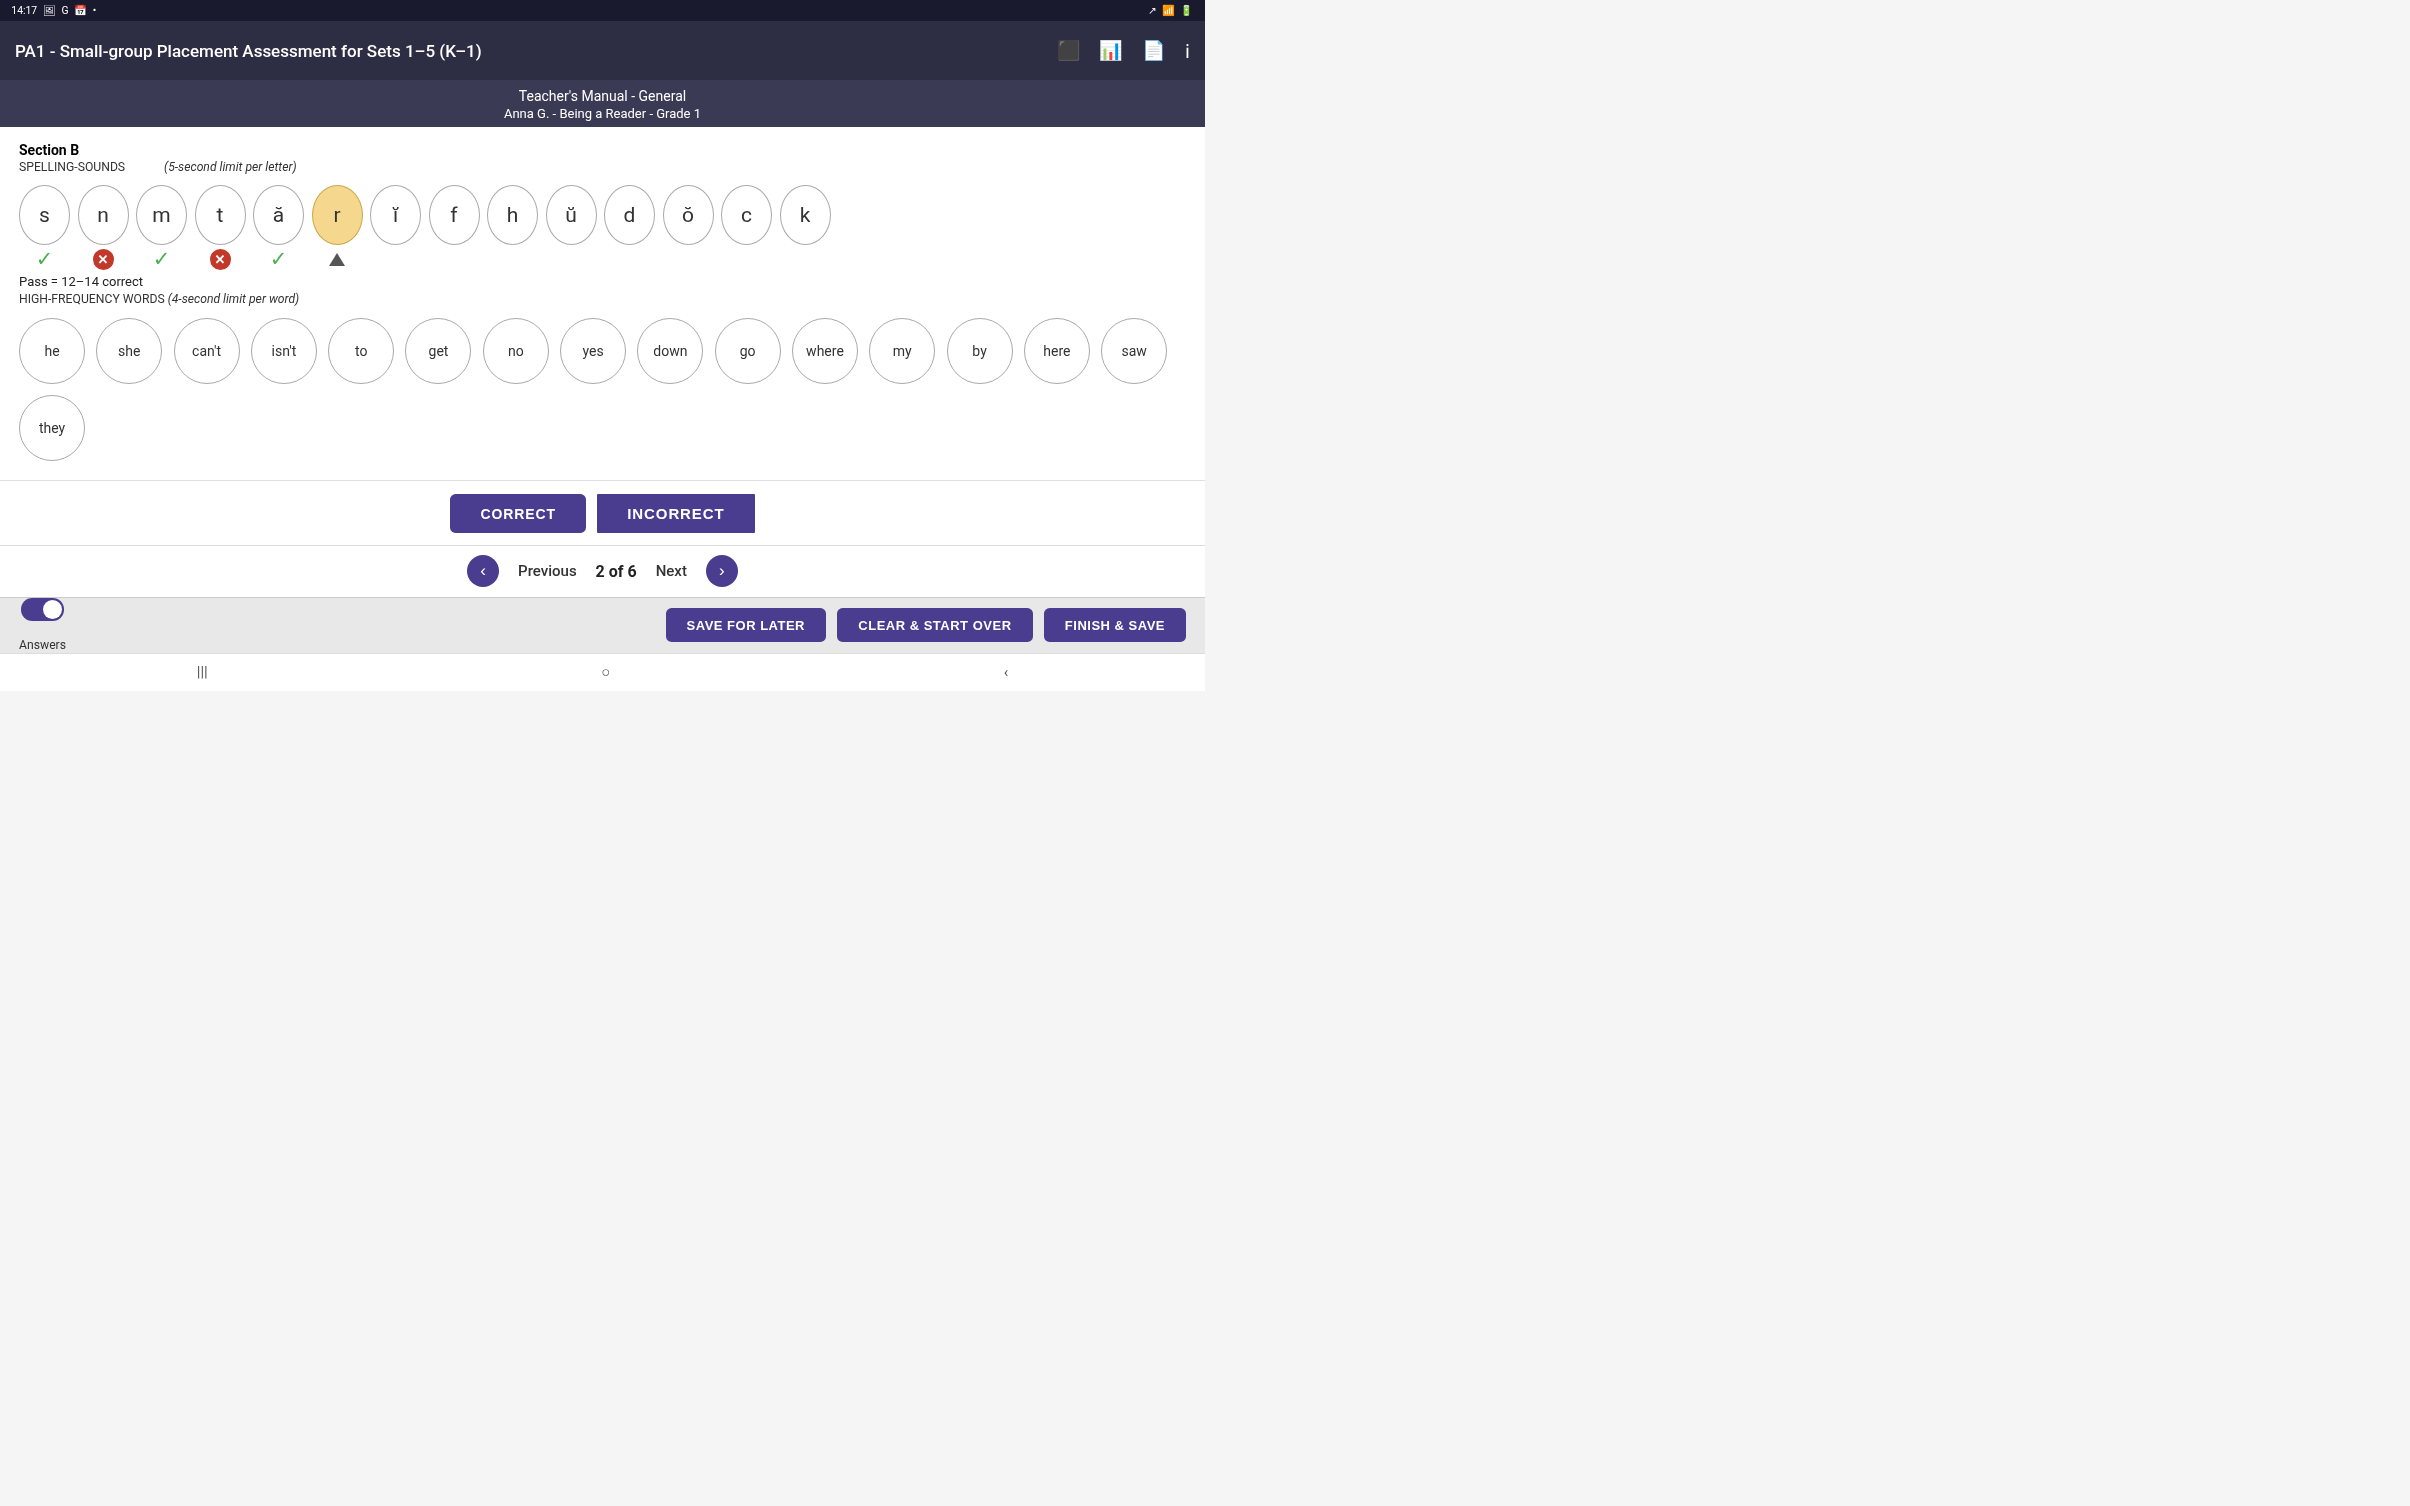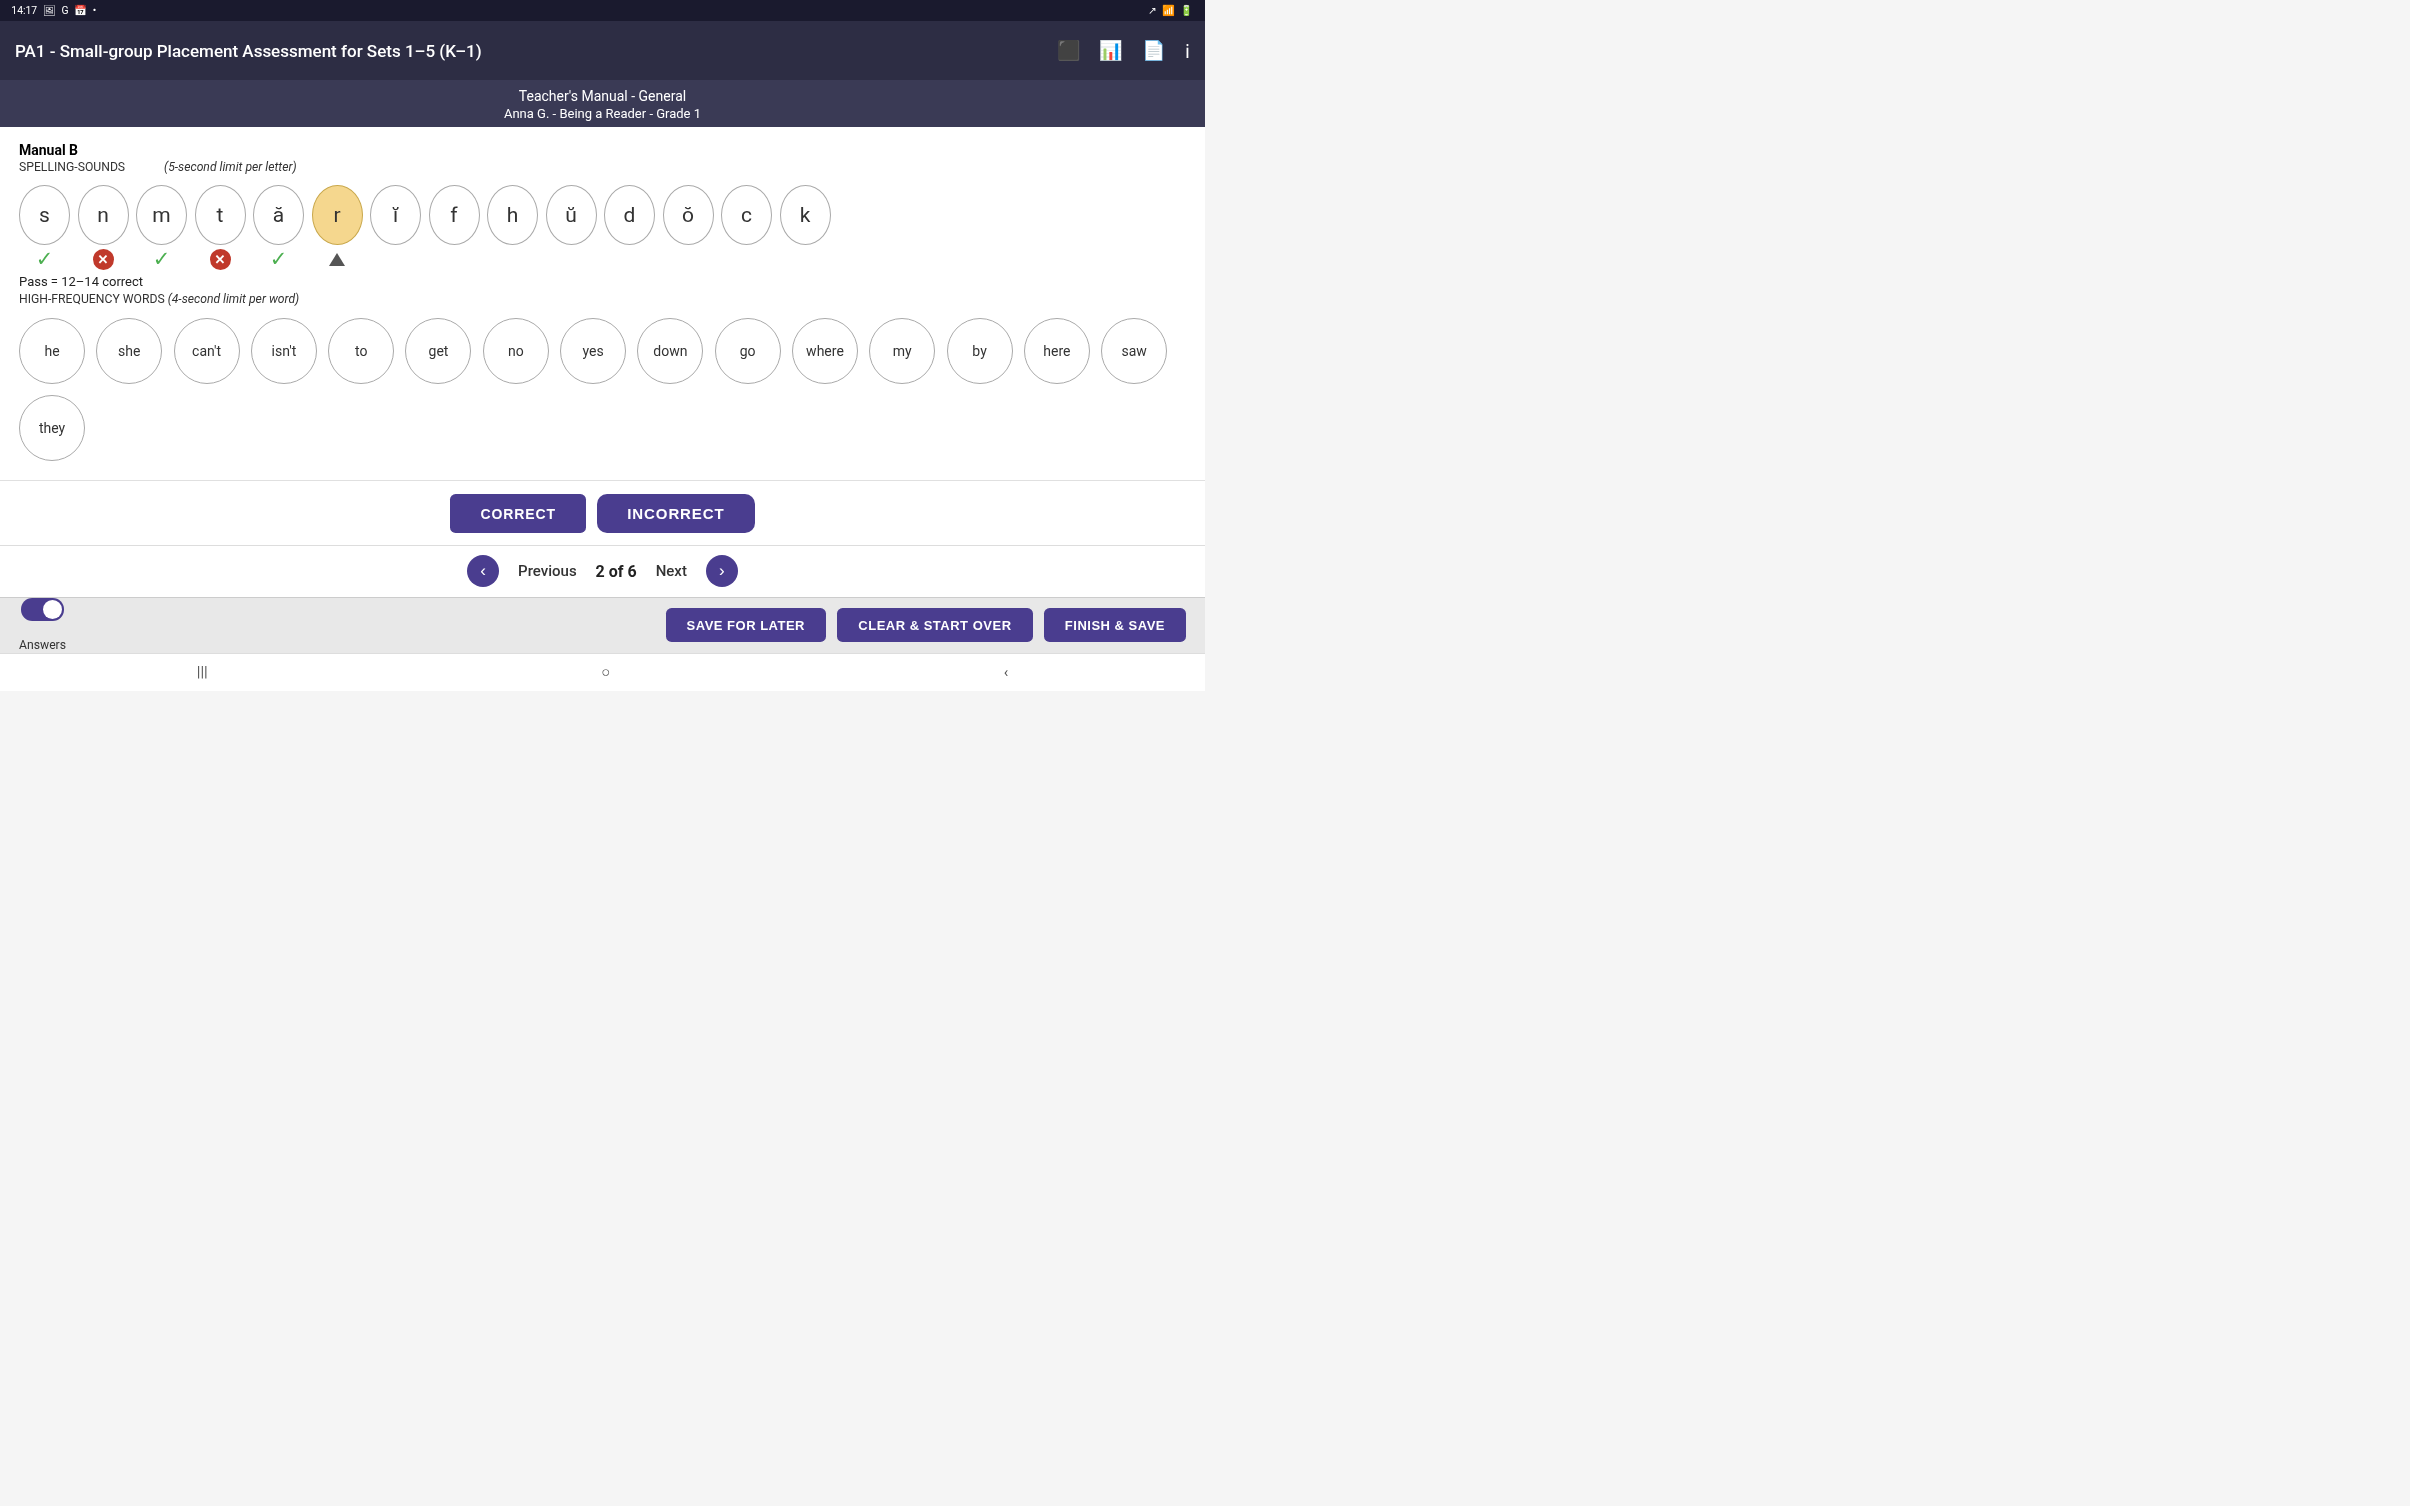--- a/index.html
+++ b/index.html
@@ -196,21 +196,21 @@
       padding: 11.3px 30px;
       font-size: 14px;
       font-weight: bold;
       cursor: pointer;
       letter-spacing: 0.9px;
     }
     .btn-incorrect {
       background: #4a3d8f;
       color: white;
       border: none;
-      border-radius: 10px;
+      border-radius: 1px;
       padding: 11.3px 30px;
       font-size: 15px;
       font-weight: bold;
       cursor: pointer;
       letter-spacing: 0.9px;
     }
 
     
     .nav-bar {
       background: white;
@@ -365,21 +365,21 @@
   </div>
 </div>
 
 <div class="subtitle-area">
   <div class="subtitle-line1">Teacher's Manual - General</div>
   <div class="subtitle-line2">Anna  G. - Being a Reader - Grade 1</div>
 </div>
 
 <div class="main-content">
 
-  <div class="section-title">Manual B</div>
+  <div class="section-title">Section B</div>
   <div class="section-subtitle">
     <span>SPELLING-SOUNDS</span><em> (5-second limit per letter)</em>
   </div>
 
   <div class="sounds-row" id="sounds-row">
       <div class="sound-item">
         <div class="sound-oval">s</div>
         <div class="sound-indicator">
           <span class="check">✓</span>
         </div>

